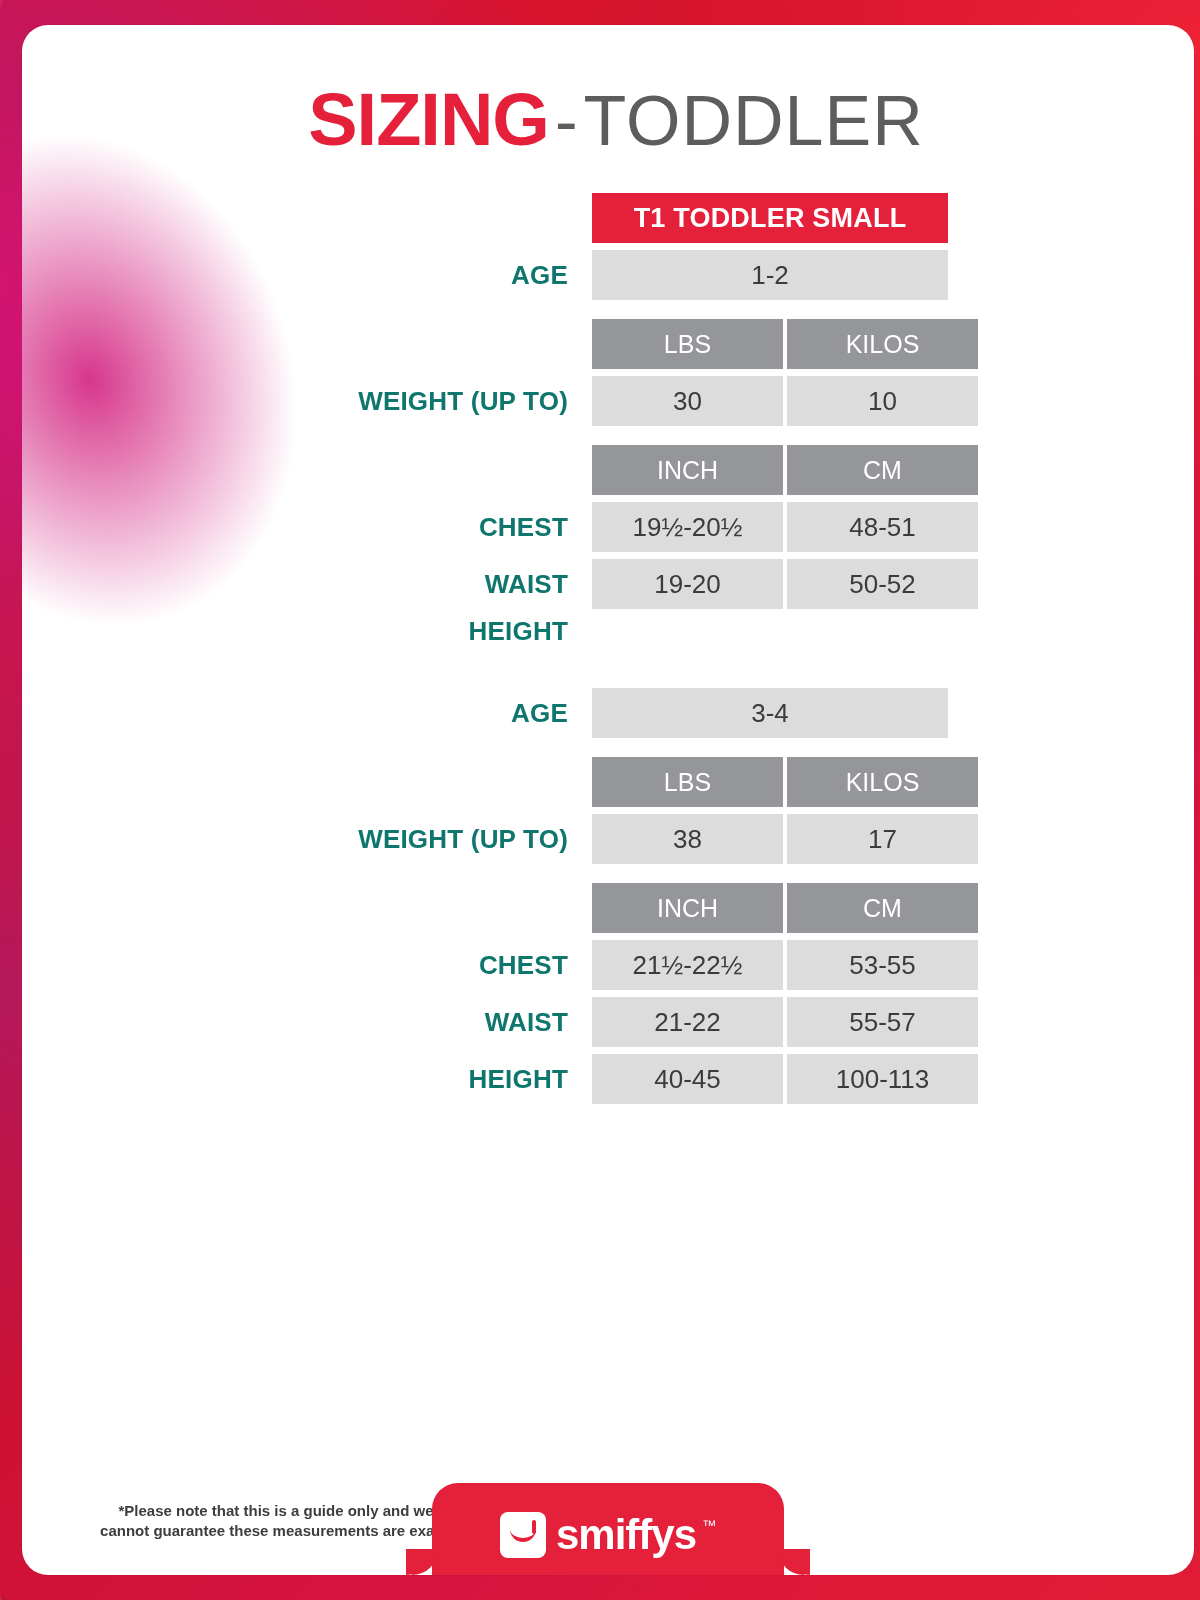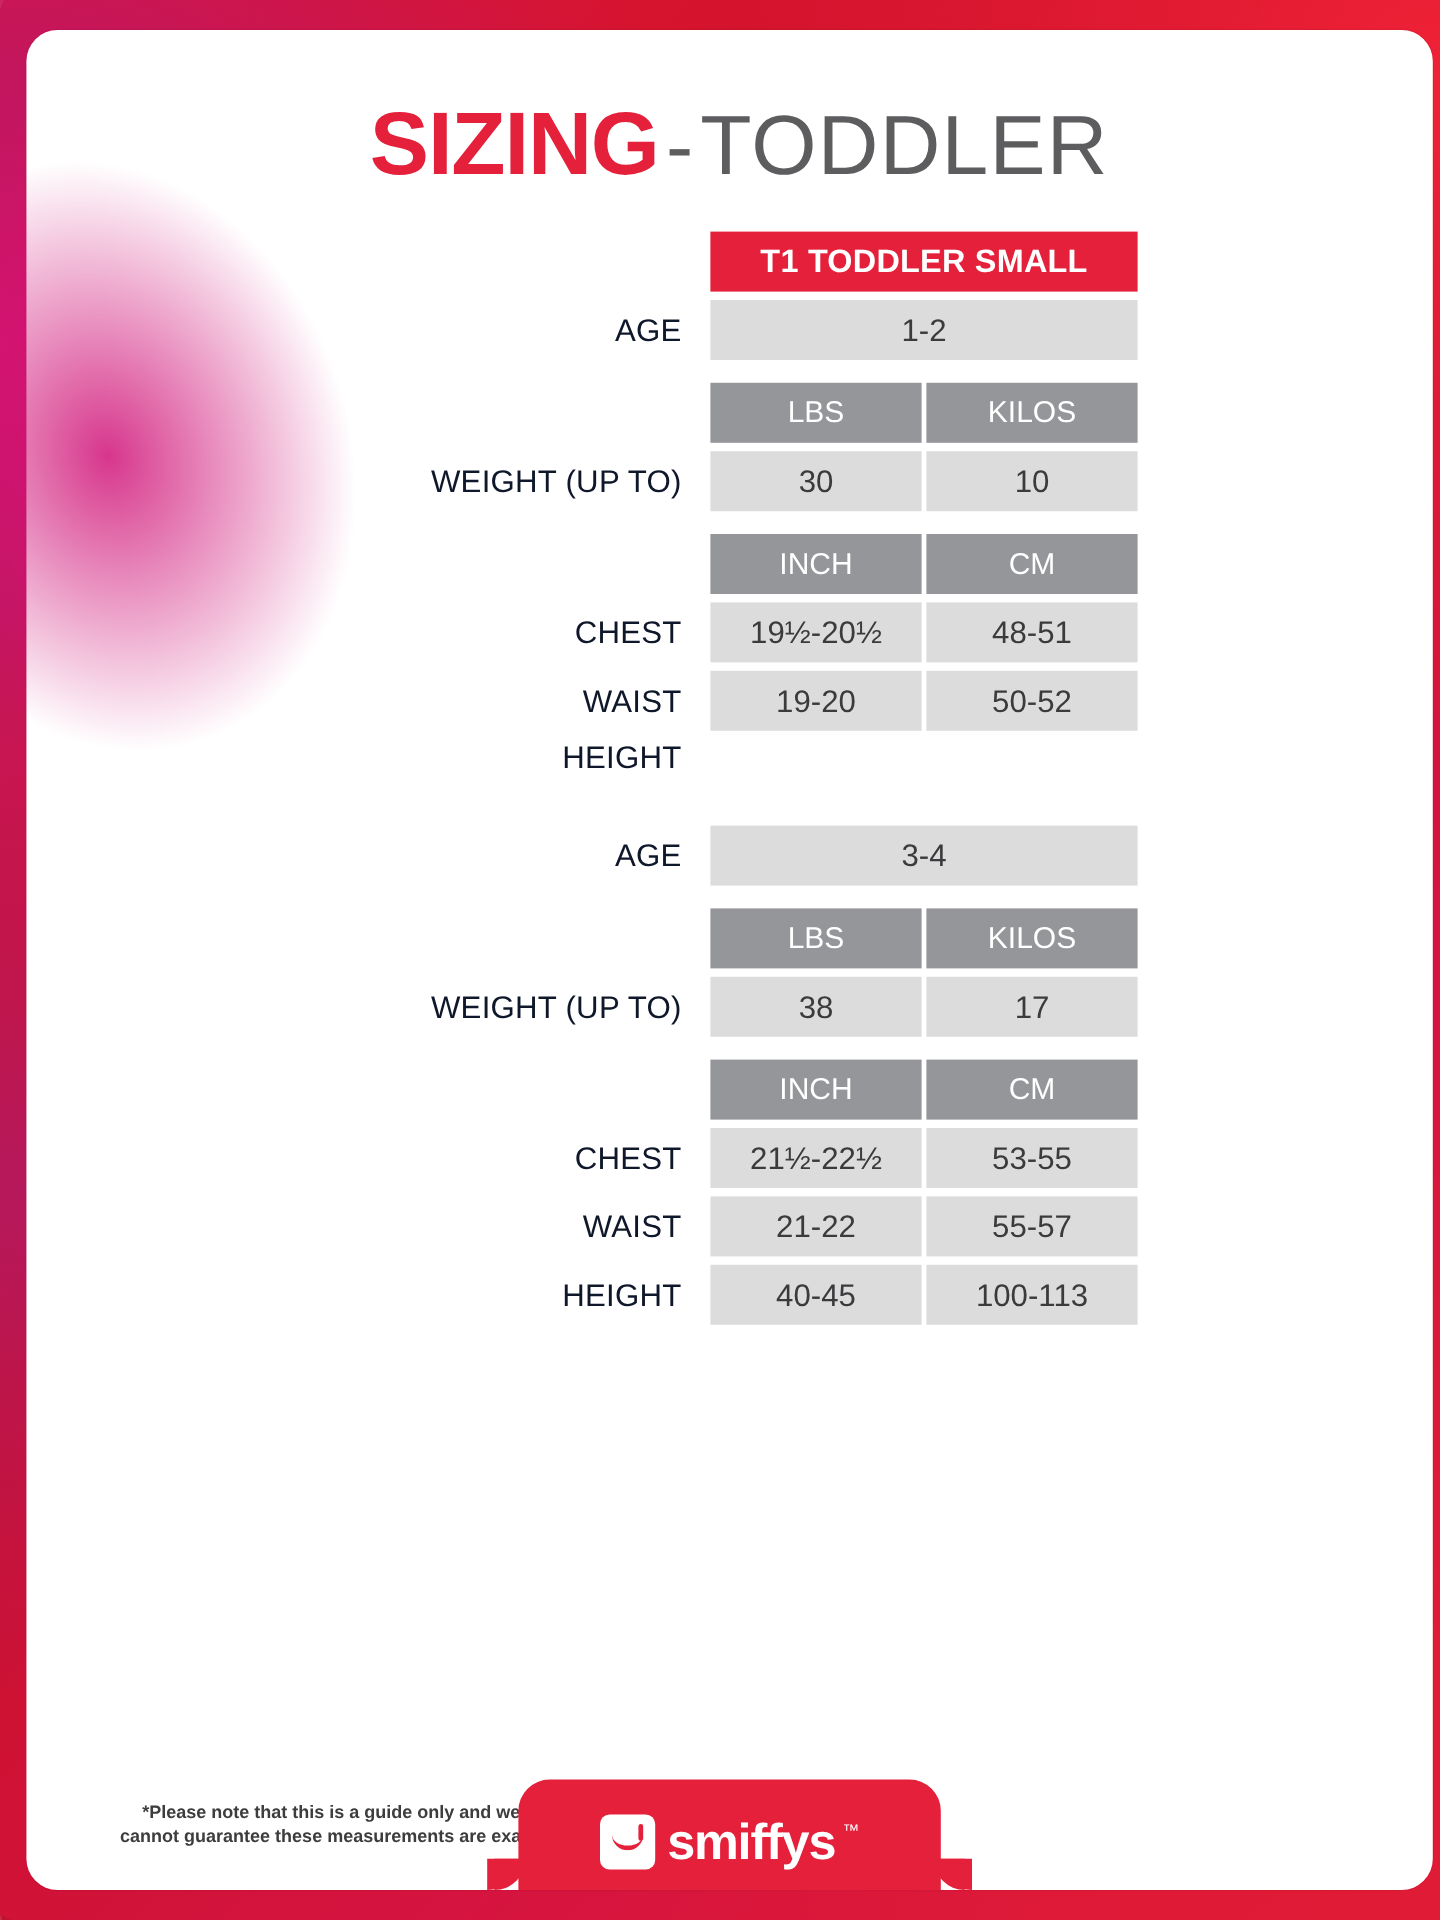--- a/index.html
+++ b/index.html
@@ -97,34 +97,34 @@
   }
   .row {
     display: flex;
     align-items: center;
     margin-bottom: 7px;
   }
   .rowlabel {
     width: 530px;
     text-align: right;
     padding-right: 24px;
-    color: #0f172a;
+    color: #0f766e;
     font-size: 26px;
-    font-weight: normal;
+    font-weight: bold;
     display: flex;
     align-items: center;
     justify-content: flex-end;
     letter-spacing: 0.2px;
   }
   .cells {
     display: flex;
     gap: 4px;
   }
   .cell {
-    width: 176px;
+    width: 191px;
     height: 50px;
     background: #dcdcdc;
     color: #3b3b3d;
     font-size: 26px;
     display: flex;
     align-items: center;
     justify-content: center;
   }
   .cell.wide {
     width: 356px;

